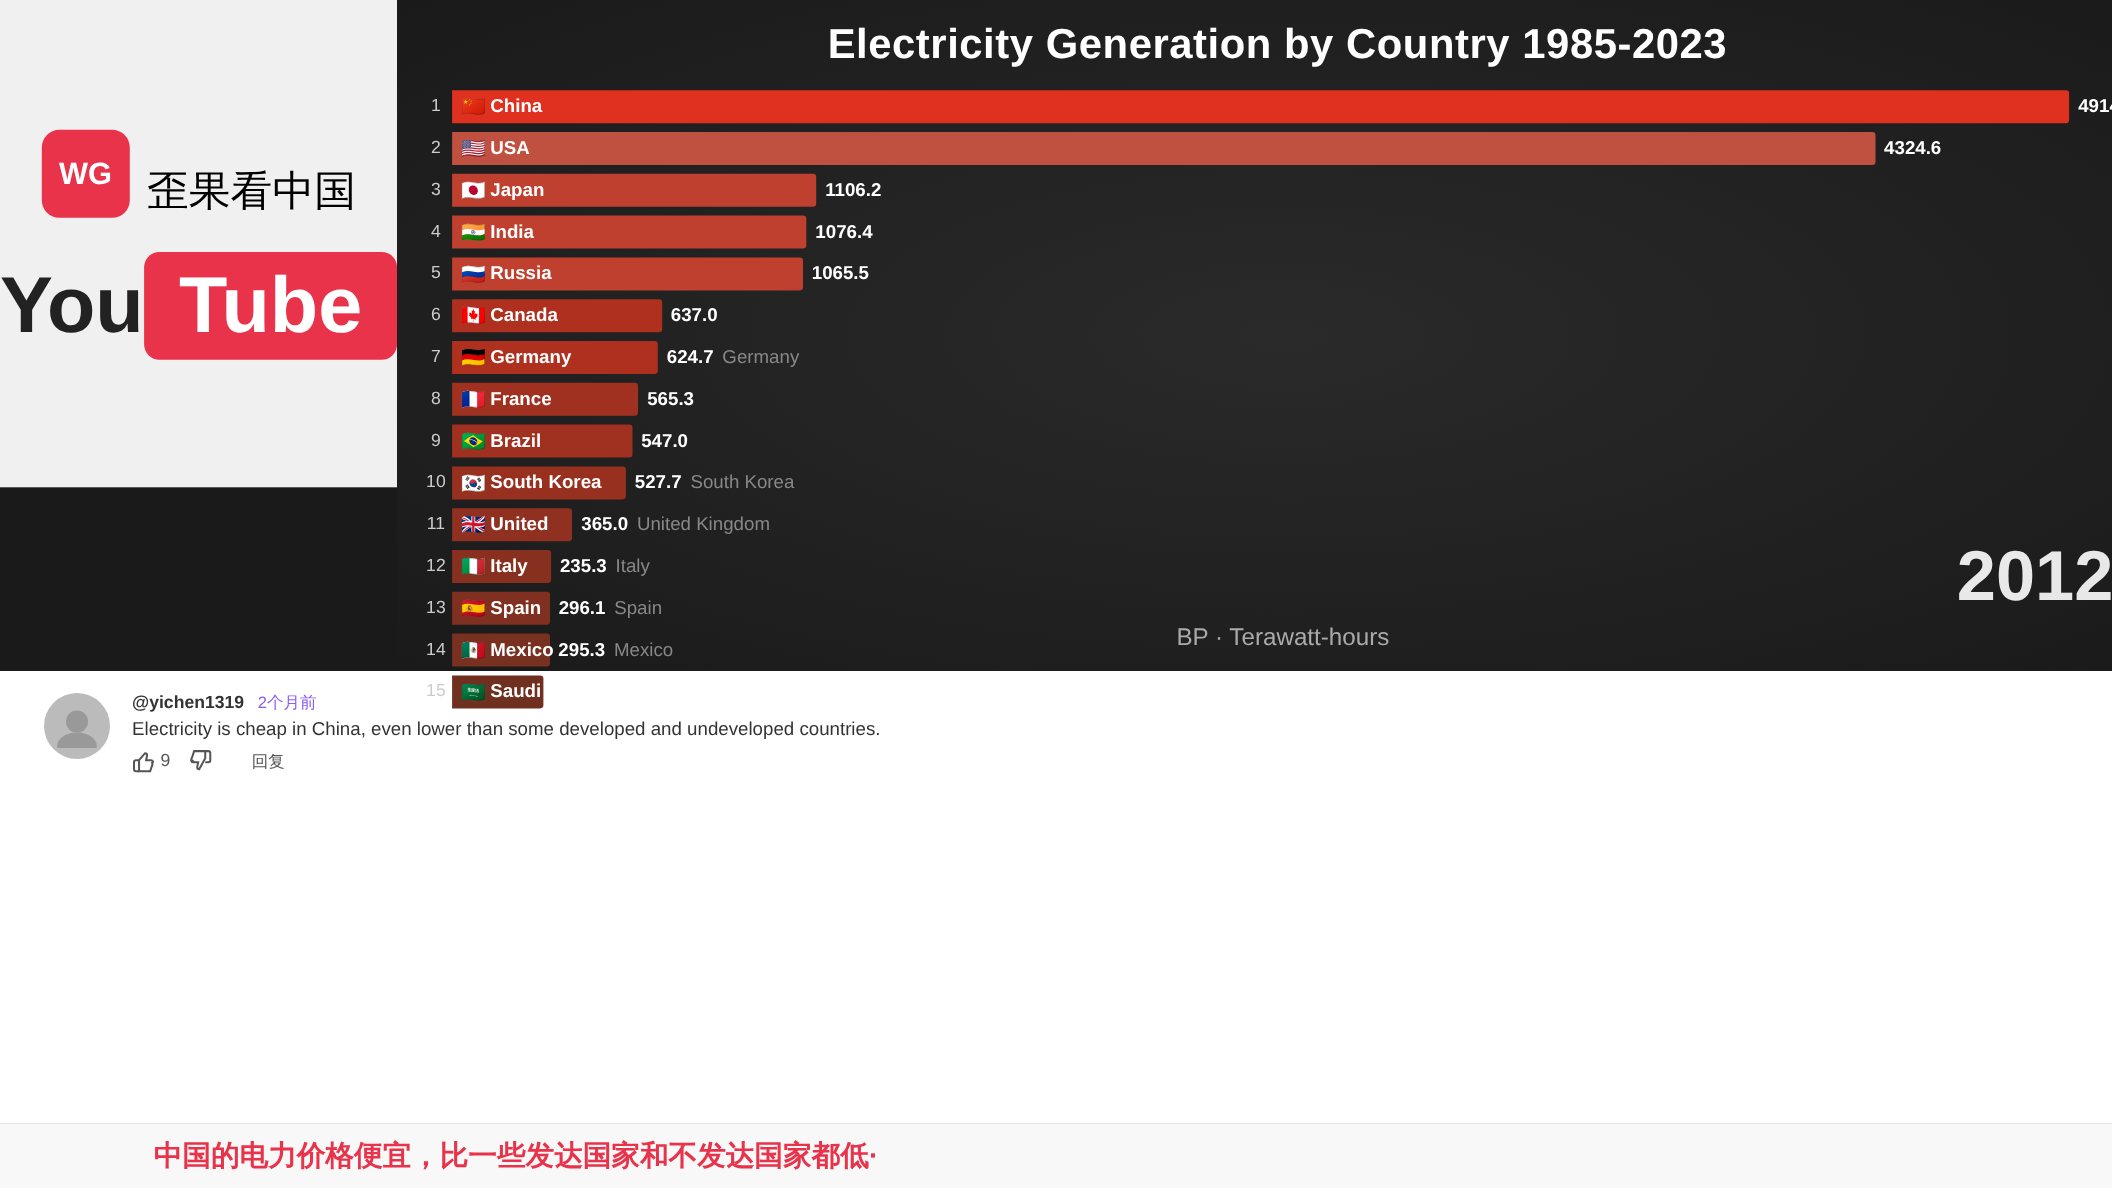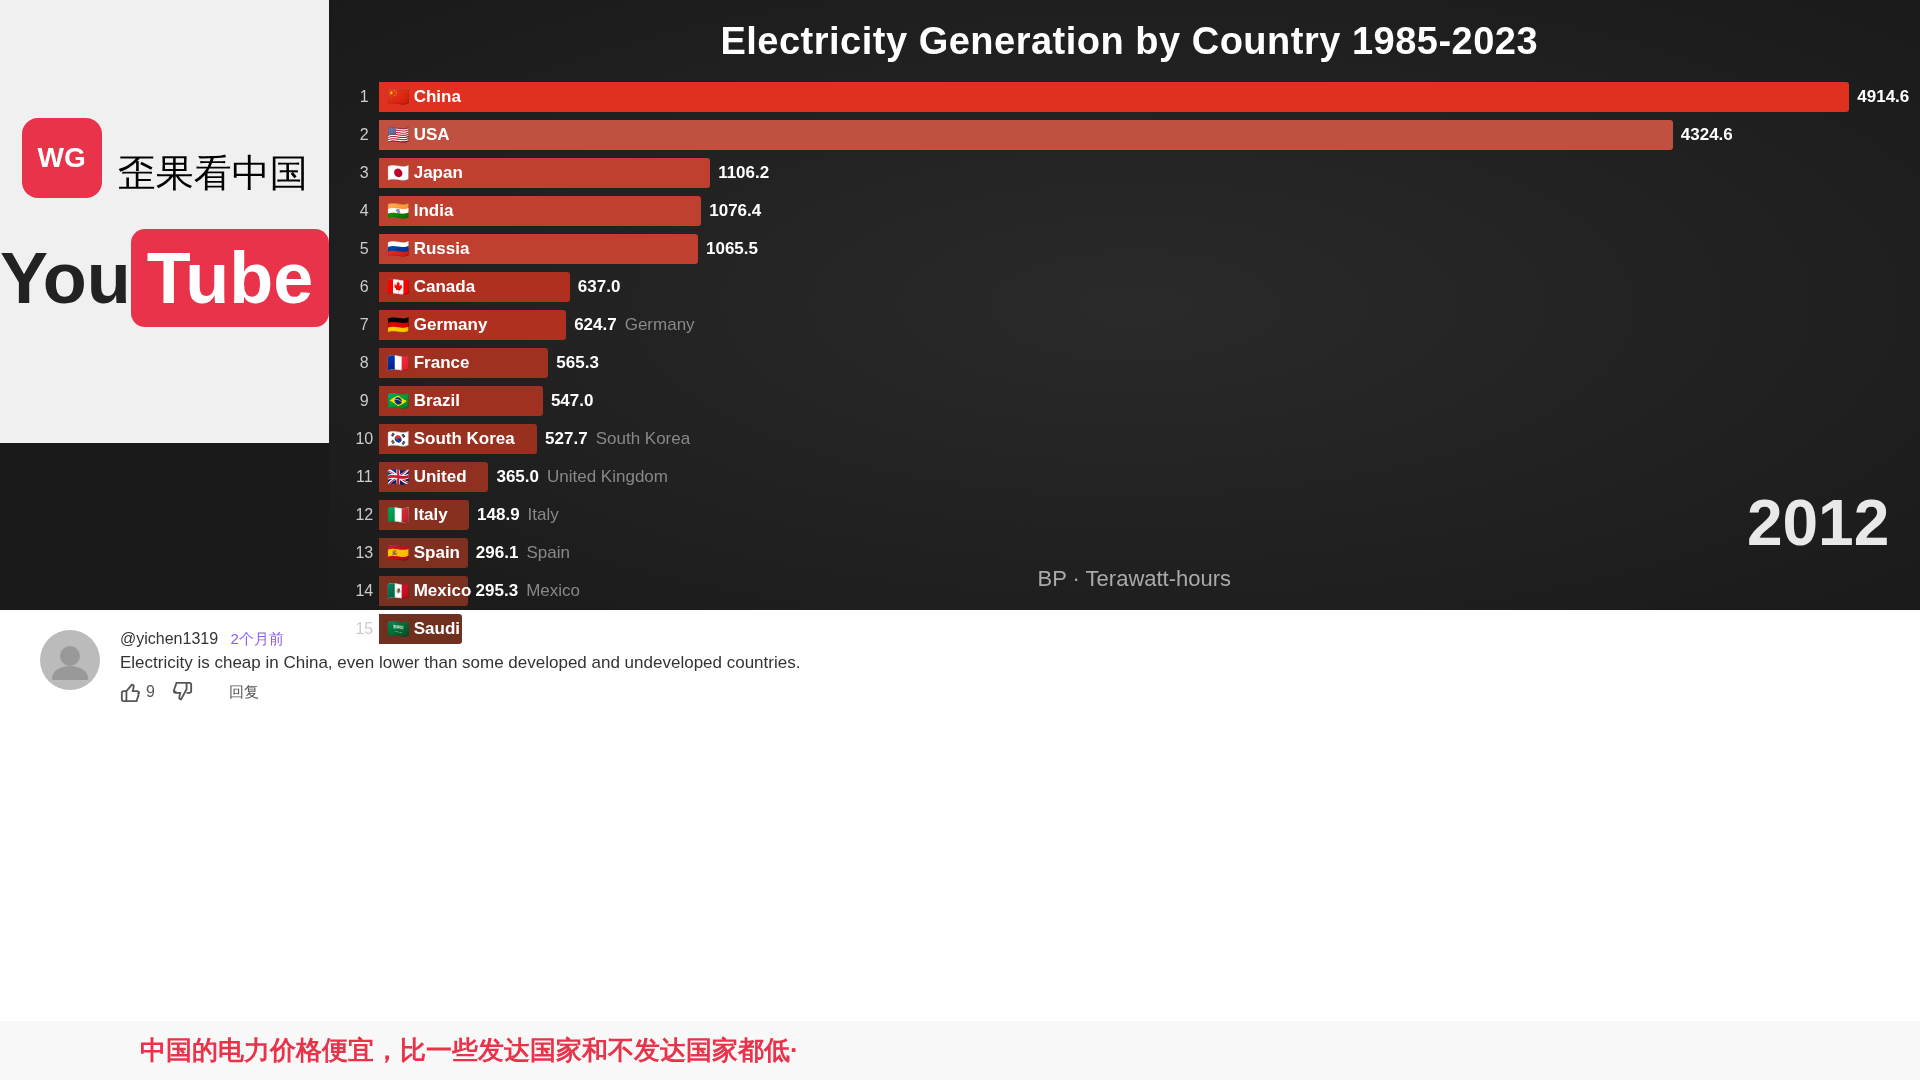--- a/index.html
+++ b/index.html
@@ -69,21 +69,21 @@
     .yt-you {
       font-size: 72px;
       font-weight: bold;
       color: #222;
       font-family: Arial, sans-serif;
     }
 
     .yt-tube-btn {
       background: #e8334a;
       border-radius: 14px;
-      padding: 8px 16px;
+      padding: 8px 32px;
       display: flex;
       align-items: center;
       justify-content: center;
     }
 
     .yt-tube-text {
       font-size: 72px;
       font-weight: bold;
       color: white;
       font-family: Arial, sans-serif;
@@ -220,21 +220,21 @@
       flex-shrink: 0;
     }
 
     .comment-content {
       flex: 1;
     }
 
     .comment-username {
       font-size: 16px;
       color: #333;
-      font-weight: normal;
+      font-weight: bold;
     }
 
     .comment-time {
       color: #8b5cf6;
       font-size: 15px;
       margin-left: 8px;
     }
 
     .comment-text {
       font-size: 17px;
@@ -415,21 +415,21 @@
             <span class="country-label-ghost">United Kingdom</span>
           </div>
         </div>
         <div class="bar-row">
           <div class="rank-num">12</div>
           <div class="bar-container">
             <div class="bar-fill" style="width: 89.7925px; background: rgb(136, 48, 32); min-width: 80px;">
               <span class="flag-emoji">🇮🇹</span>
               <span class="country-name-in-bar">Italy</span>
             </div>
-            <span class="bar-value-outside">148.9</span>
+            <span class="bar-value-outside">235.3</span>
             <span class="country-label-ghost">Italy</span>
           </div>
         </div>
         <div class="bar-row">
           <div class="rank-num">13</div>
           <div class="bar-container">
             <div class="bar-fill" style="width: 88.5661px; background: rgb(128, 48, 32); min-width: 80px;">
               <span class="flag-emoji">🇪🇸</span>
               <span class="country-name-in-bar">Spain</span>
             </div>

